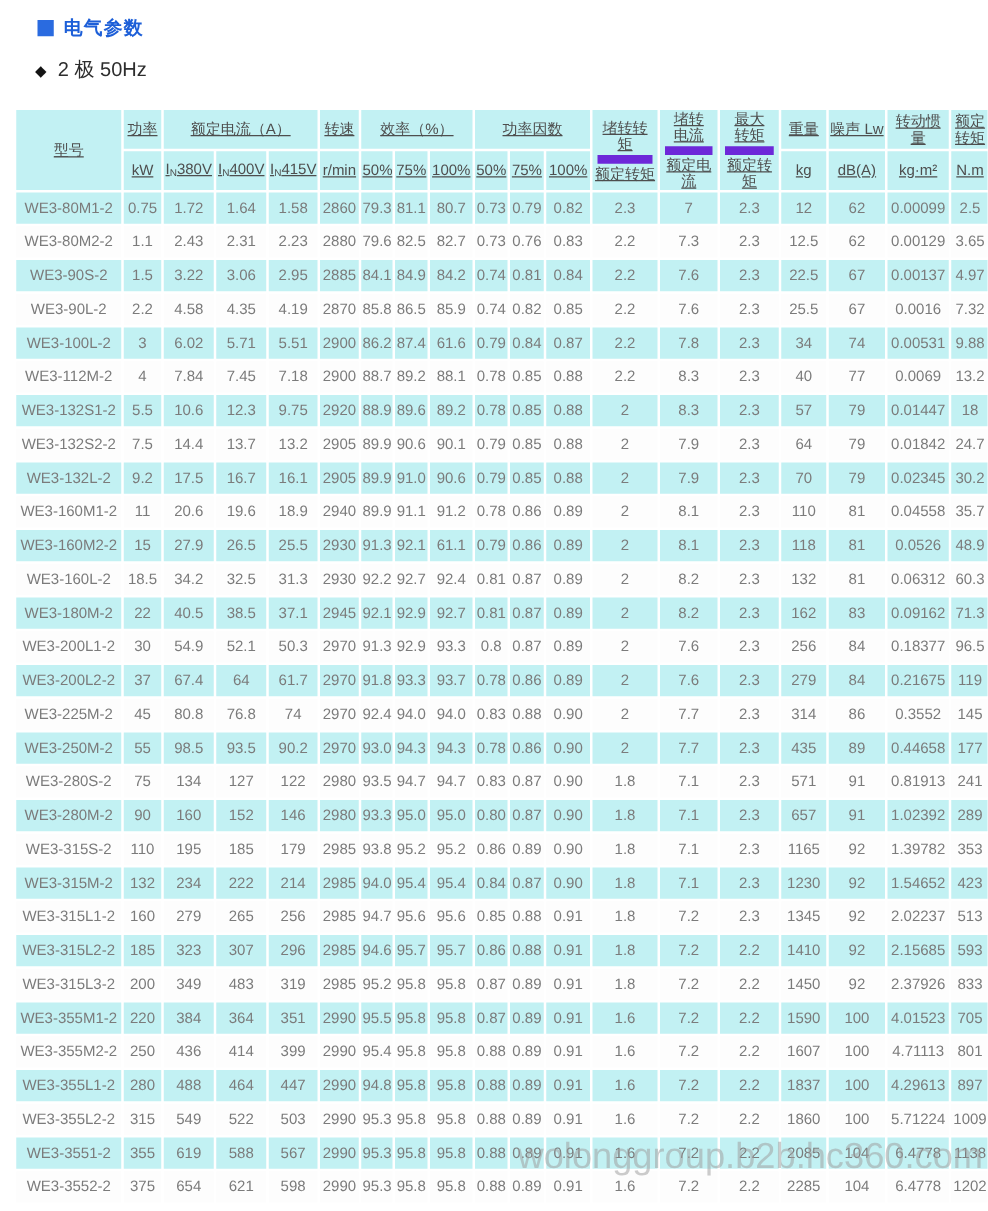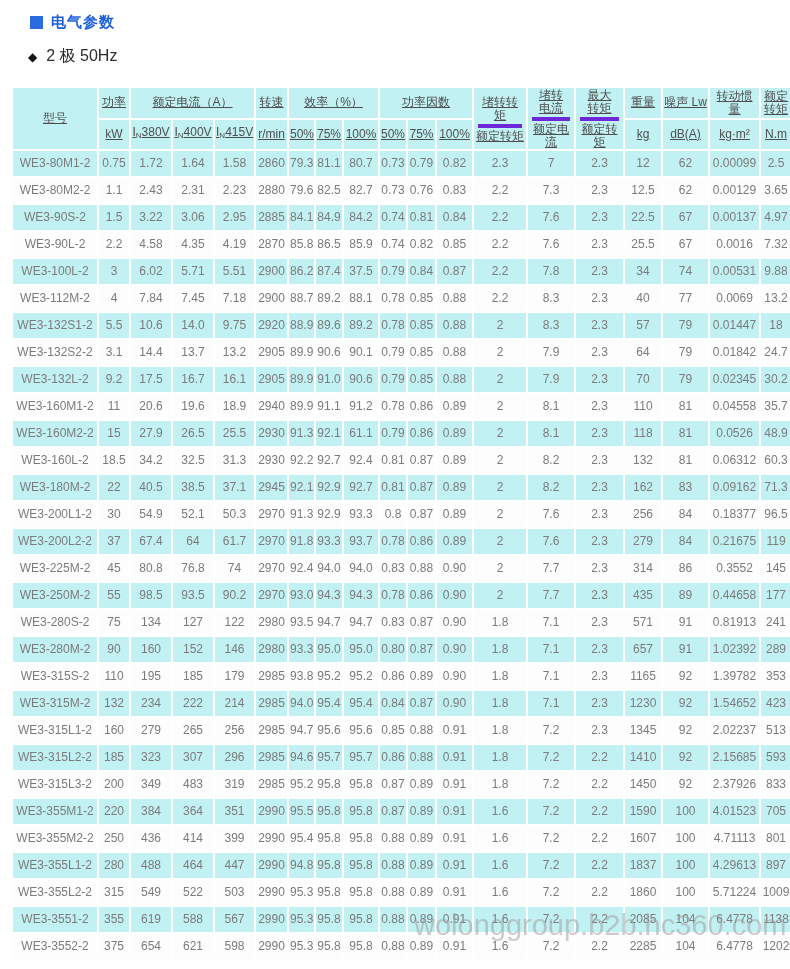--- a/index.html
+++ b/index.html
@@ -28,21 +28,21 @@
   thead th {
     font-size:12px; font-weight:normal; color:#4e4e4e;
     height:26px; line-height:13px; padding:0 1px;text-decoration:underline;
   }
   tbody td {
     font-size:12px; color:#7b7b7b; height:25px; line-height:25px;
     padding:0 1px; white-space:nowrap;
   }
   tbody tr:nth-child(even) td { background:#fdfdfd; }
   td.model-cell { letter-spacing:0px;text-align:center; }
-  .frac-num { display:block; border-bottom:4px solid #6d28d9; padding:1px 2px 2px 2px; margin:0 3px; }
+  .frac-num { display:block; border-bottom:7px solid #6d28d9; padding:1px 2px 2px 2px; margin:0 3px; }
   .frac-den { display:block; padding-top:2px; }
   sub.subn { font-size:8px; vertical-align:-2px; }
 
   .watermark {
     position:absolute; left:374px; top:917px; z-index:5;
     color:rgba(150,150,150,0.58); pointer-events:none; white-space:nowrap;
   }
   .watermark-line1 { font-size:29px; letter-spacing:0.5px; }
   .watermark-line2 { font-size:29px; margin-top:-8px; margin-left:40px; color:rgba(158,158,158,0.52); }
 </style>
@@ -211,21 +211,21 @@
       </tr>
       <tr>
         <td class="model-cell">WE3-100L-2</td>
         <td>3</td>
         <td>6.02</td>
         <td>5.71</td>
         <td>5.51</td>
         <td>2900</td>
         <td>86.2</td>
         <td>87.4</td>
-        <td>37.5</td>
+        <td>61.6</td>
         <td>0.79</td>
         <td>0.84</td>
         <td>0.87</td>
         <td>2.2</td>
         <td>7.8</td>
         <td>2.3</td>
         <td>34</td>
         <td>74</td>
         <td>0.00531</td>
         <td>9.88</td>
@@ -248,40 +248,40 @@
         <td>2.3</td>
         <td>40</td>
         <td>77</td>
         <td>0.0069</td>
         <td>13.2</td>
       </tr>
       <tr>
         <td class="model-cell">WE3-132S1-2</td>
         <td>5.5</td>
         <td>10.6</td>
-        <td>14.0</td>
+        <td>12.3</td>
         <td>9.75</td>
         <td>2920</td>
         <td>88.9</td>
         <td>89.6</td>
         <td>89.2</td>
         <td>0.78</td>
         <td>0.85</td>
         <td>0.88</td>
         <td>2</td>
         <td>8.3</td>
         <td>2.3</td>
         <td>57</td>
         <td>79</td>
         <td>0.01447</td>
         <td>18</td>
       </tr>
       <tr>
         <td class="model-cell">WE3-132S2-2</td>
-        <td>3.1</td>
+        <td>7.5</td>
         <td>14.4</td>
         <td>13.7</td>
         <td>13.2</td>
         <td>2905</td>
         <td>89.9</td>
         <td>90.6</td>
         <td>90.1</td>
         <td>0.79</td>
         <td>0.85</td>
         <td>0.88</td>

